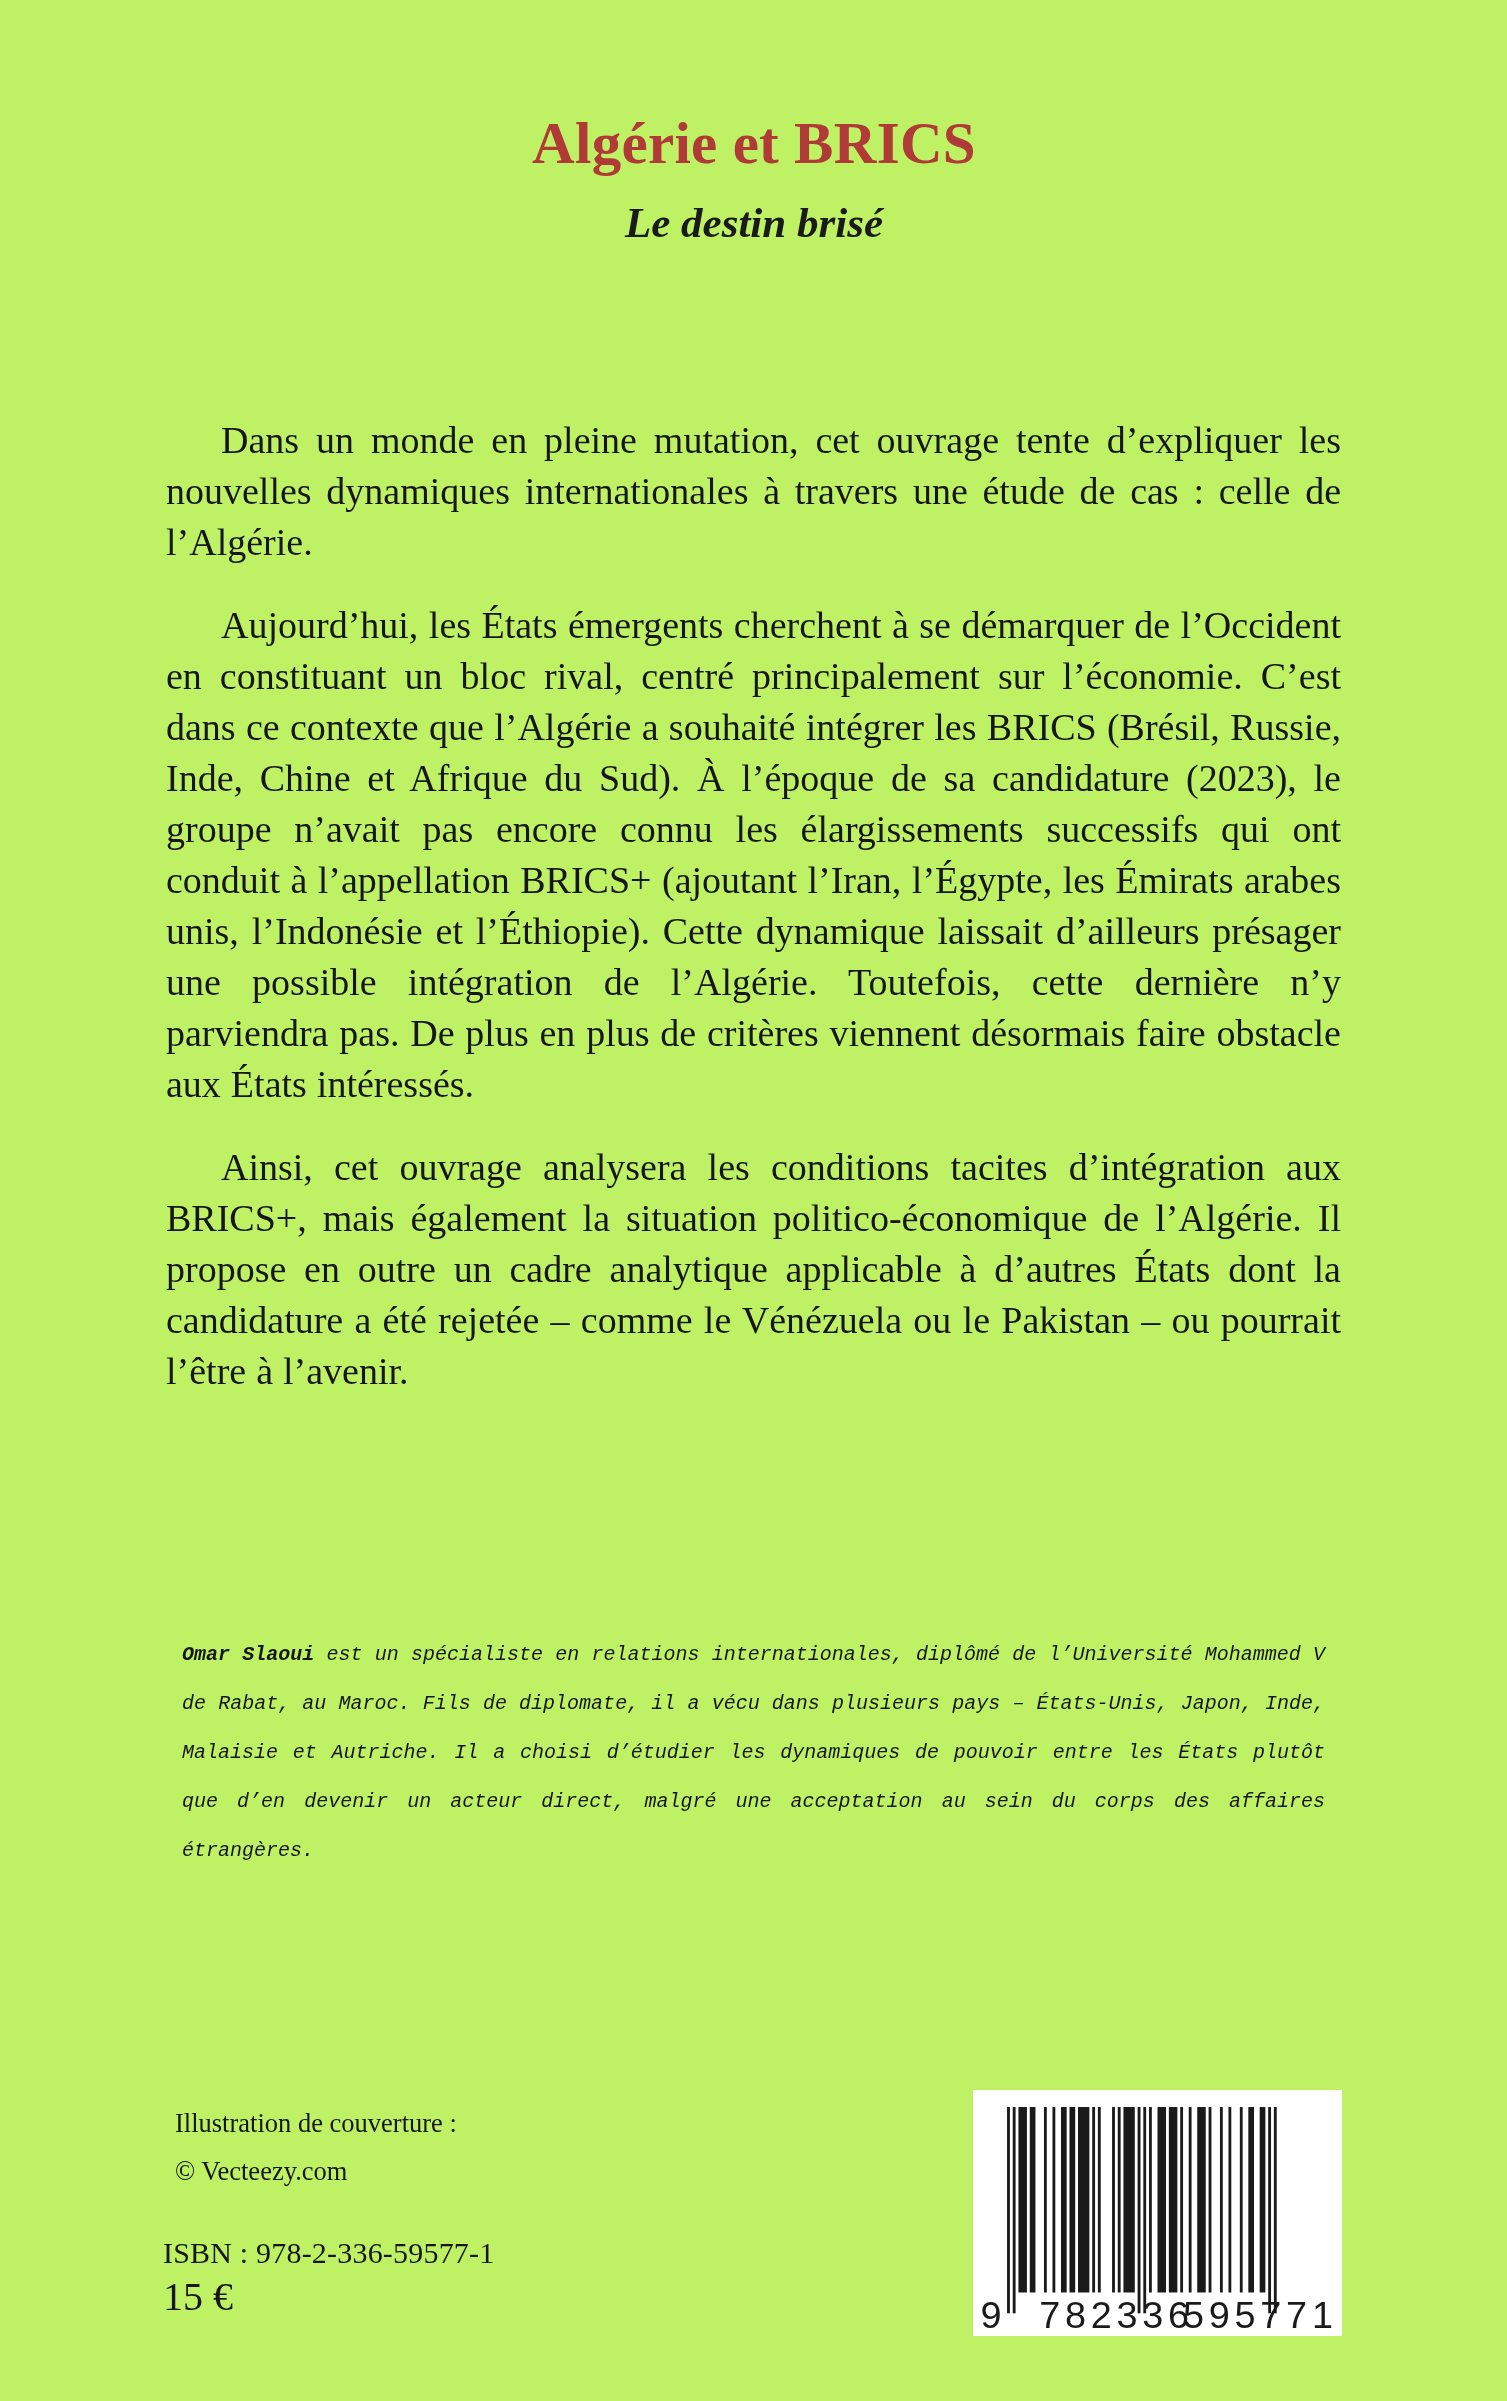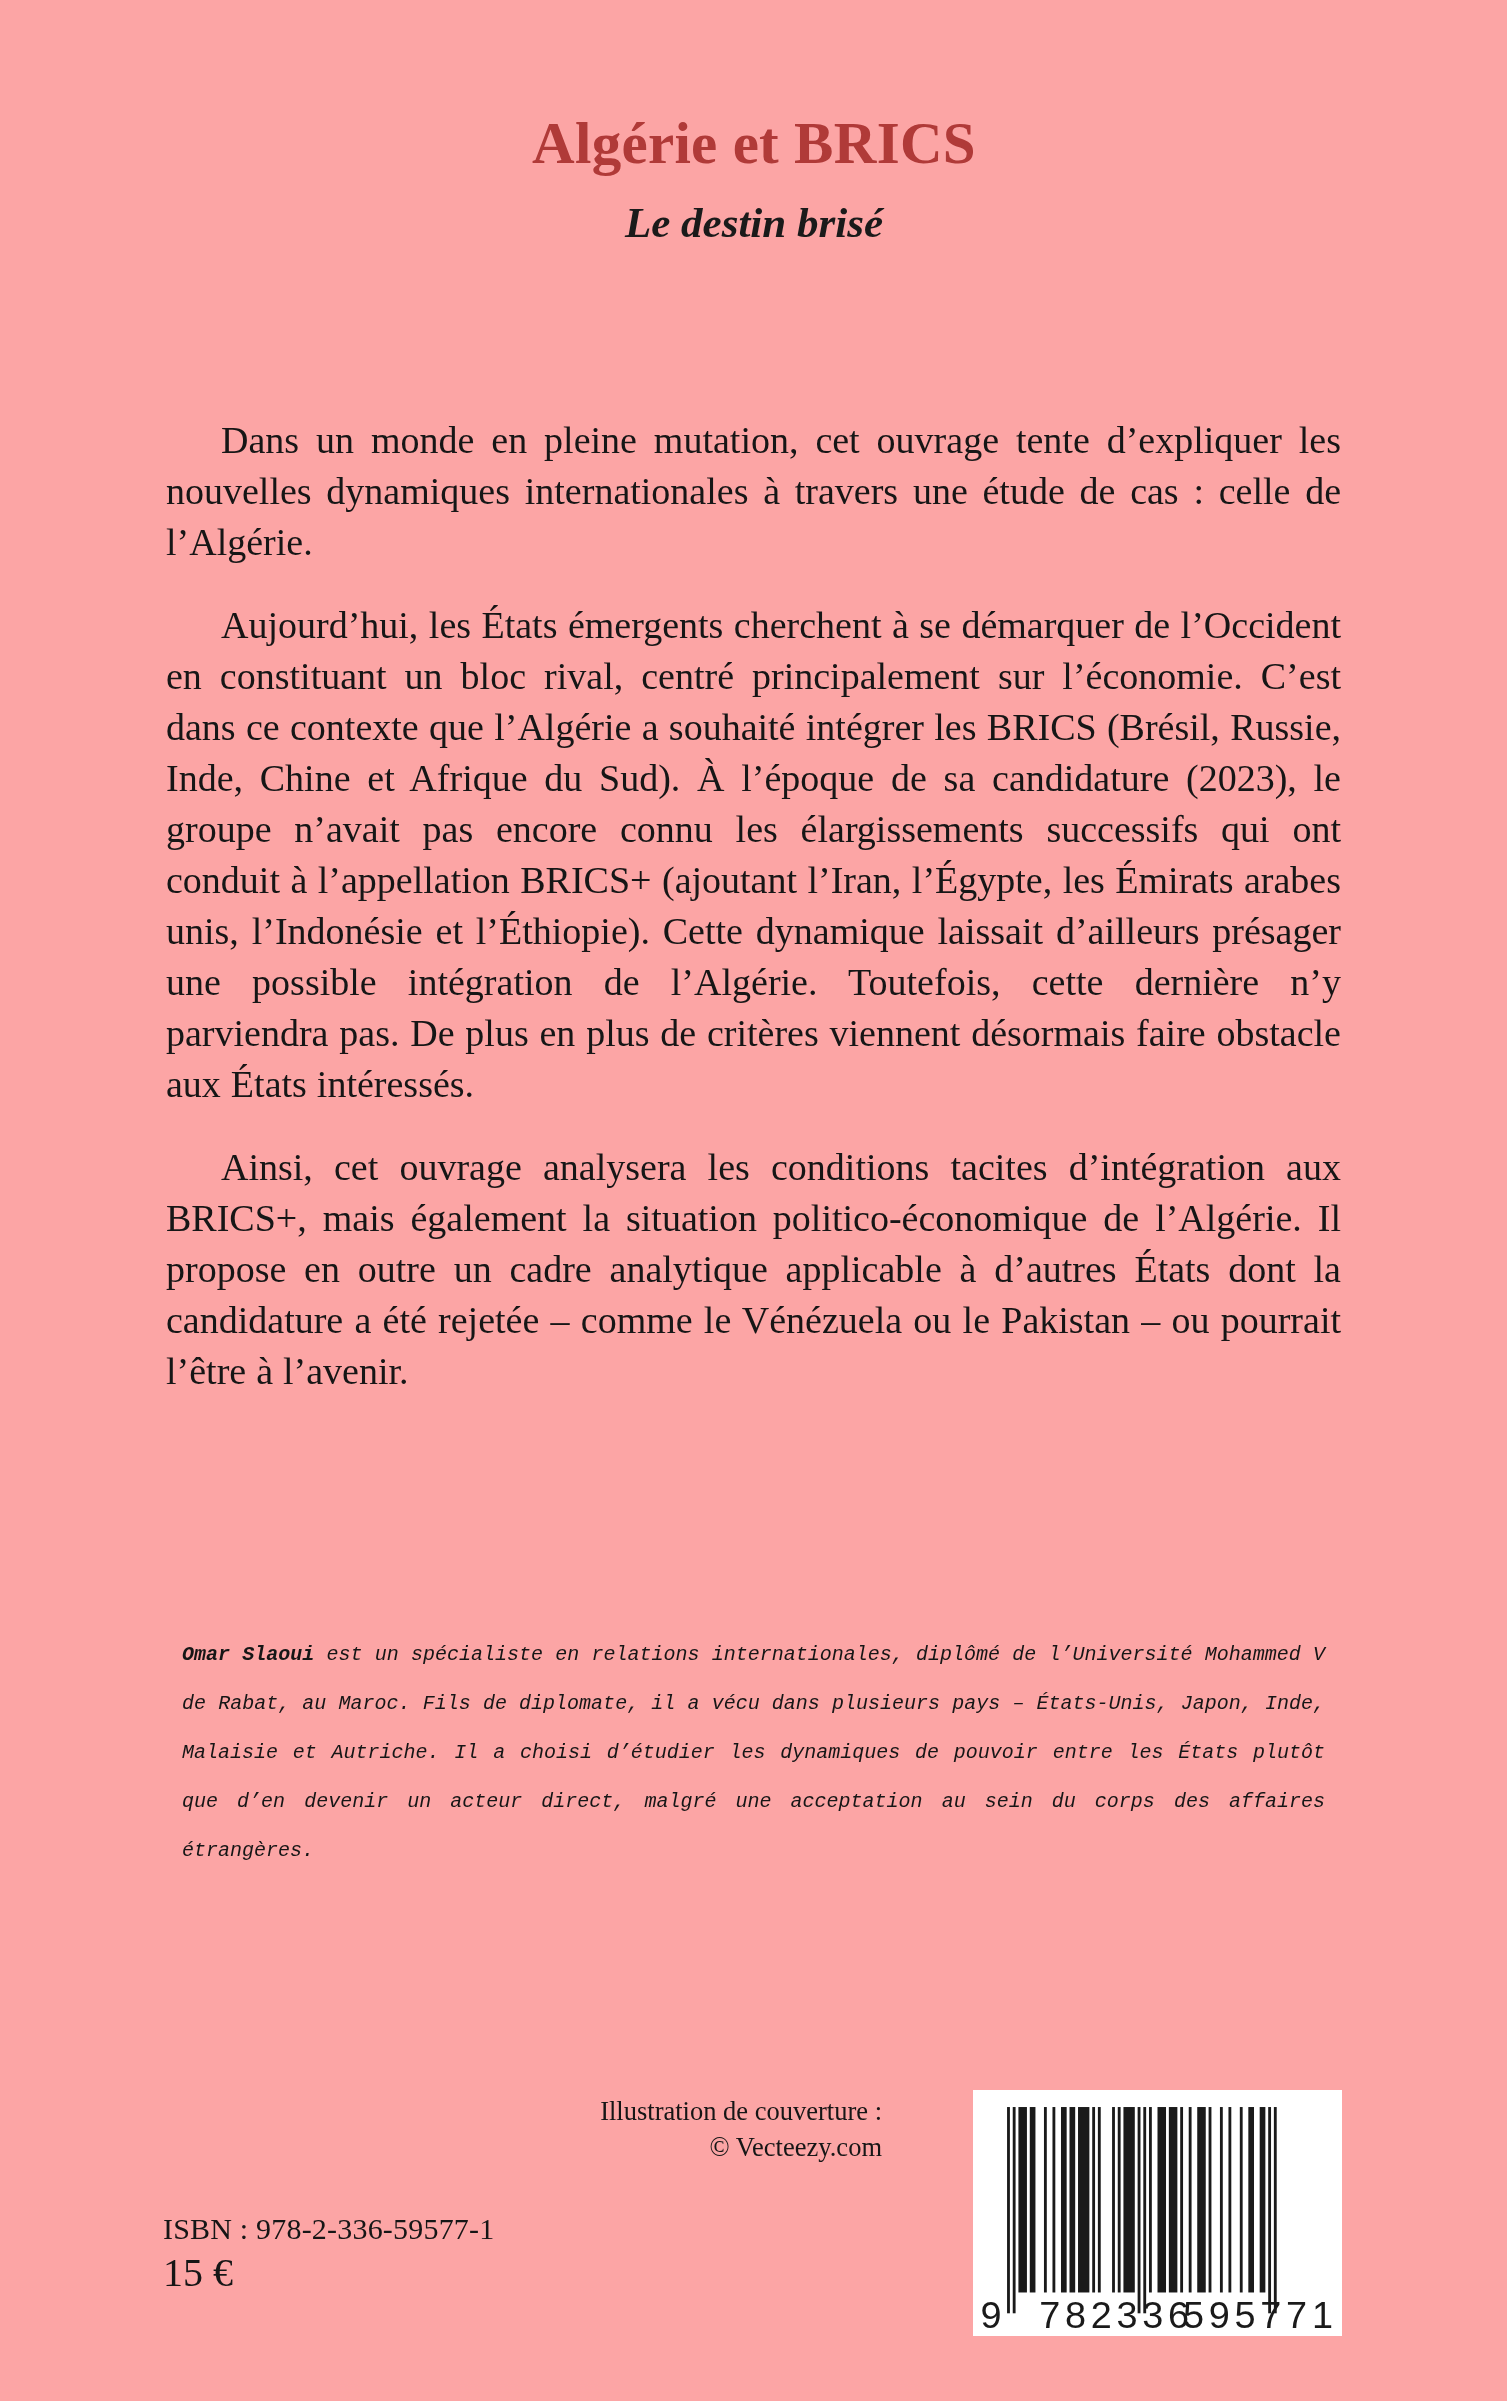--- a/index.html
+++ b/index.html
@@ -5,21 +5,21 @@
   html, body {
     margin: 0;
     padding: 0;
     background: #ffffff;
   }
 
   .page {
     position: relative;
     width: 1508px;
     height: 2402px;
-    background: #fca5a5;
+    background: #bef264;
     box-sizing: border-box;
     overflow: hidden;
     font-family: "Liberation Serif", "DejaVu Serif", serif;
     color: #161616;
   }
 
   
   .title-block {
     position: absolute;
     left: 0;
@@ -97,23 +97,22 @@
   .footer {
     position: absolute;
     left: 163px;
     top: 2093px;
     width: 719px;
   }
 
   .credit-line {
     font-size: 26.5px;
     line-height: 36px;
-    margin: 0;
-    color: #161616;
-    text-align: right;
+    margin: 12px;
+    color: #161616;
   }
 
   .isbn-line {
     font-size: 30px;
     line-height: 38px;
     margin: 45px 0 0 0;
     color: #161616;
     letter-spacing: 0.2px;
   }
 

